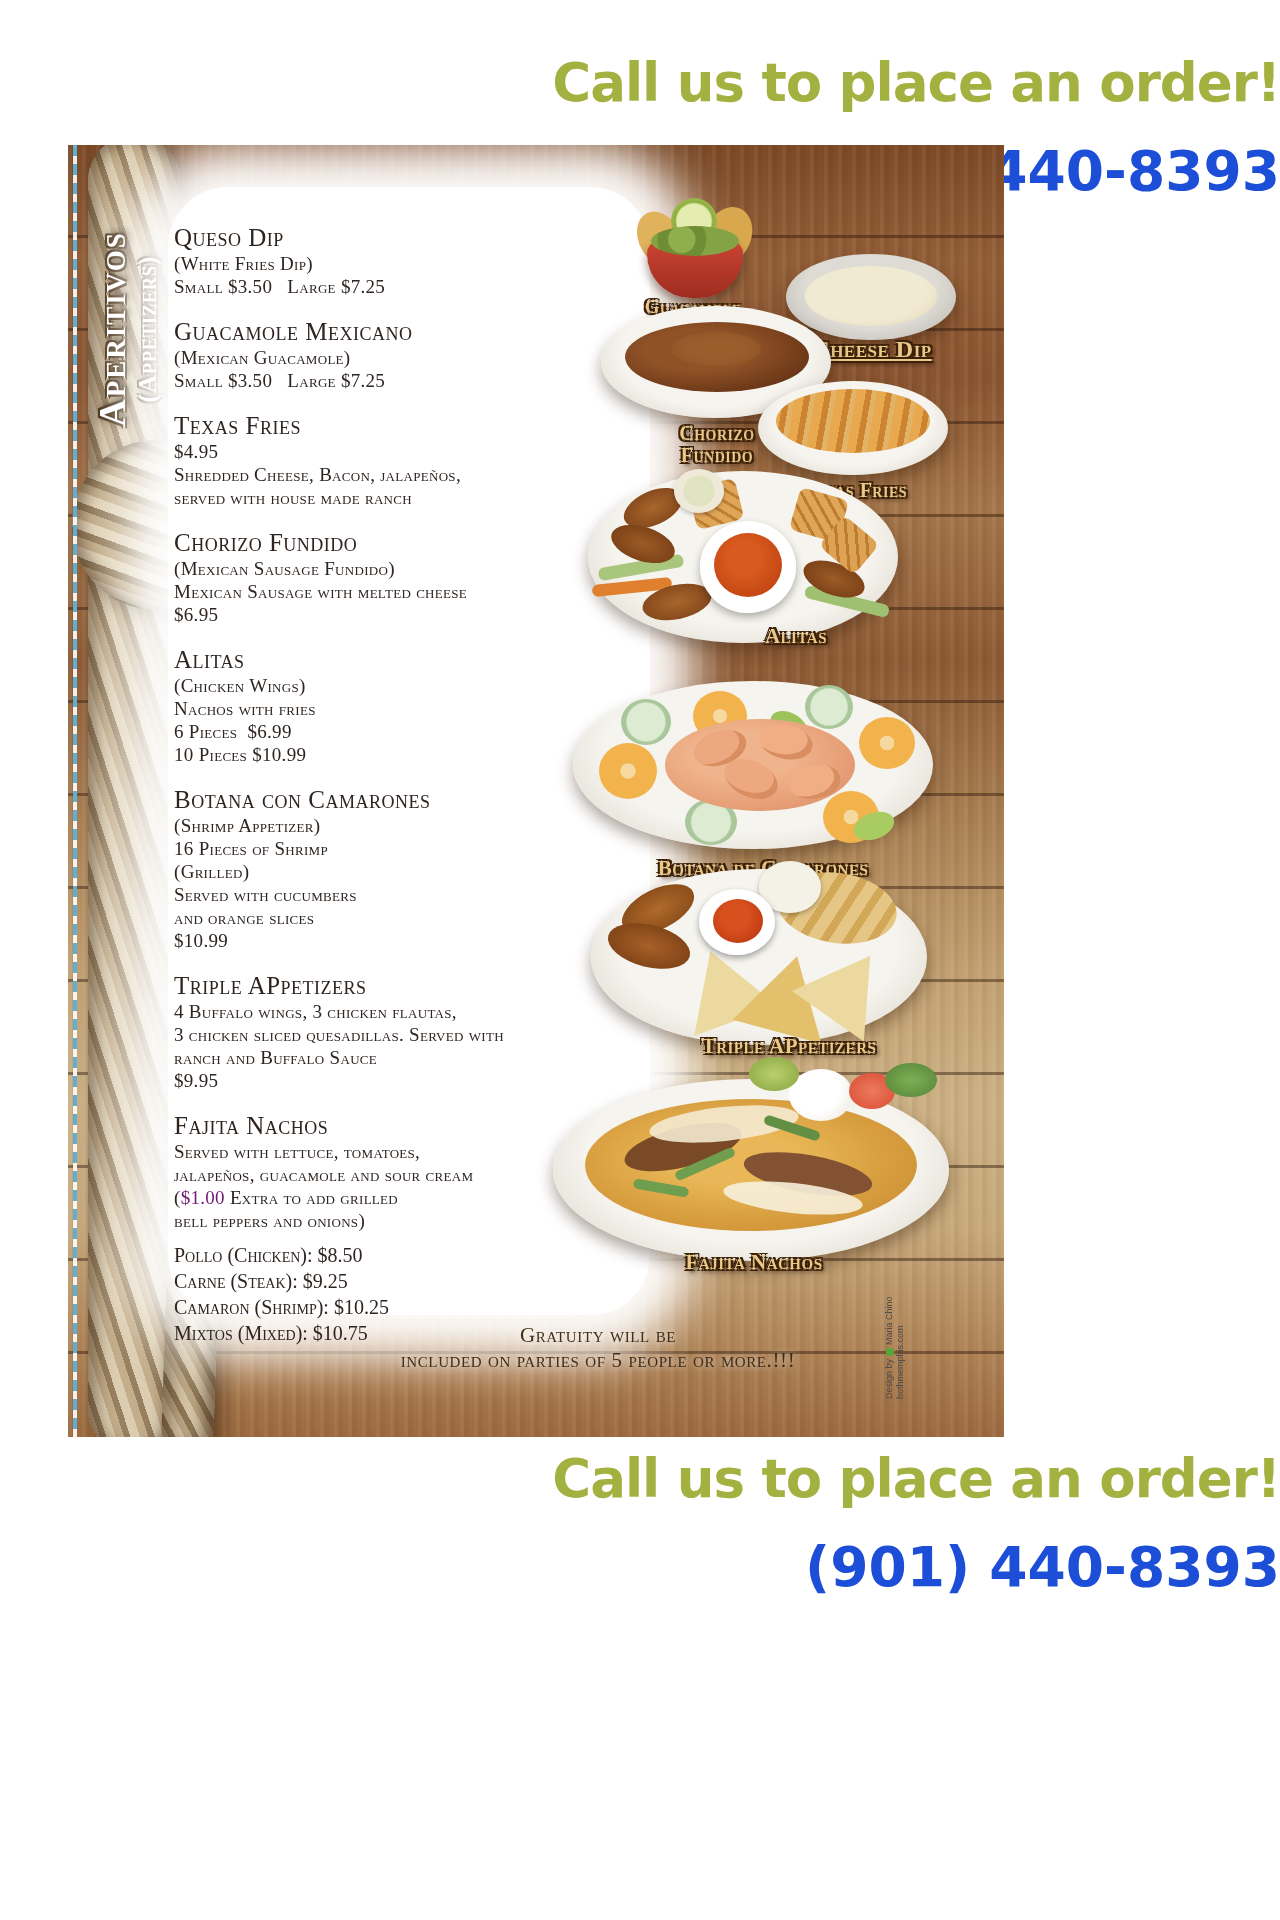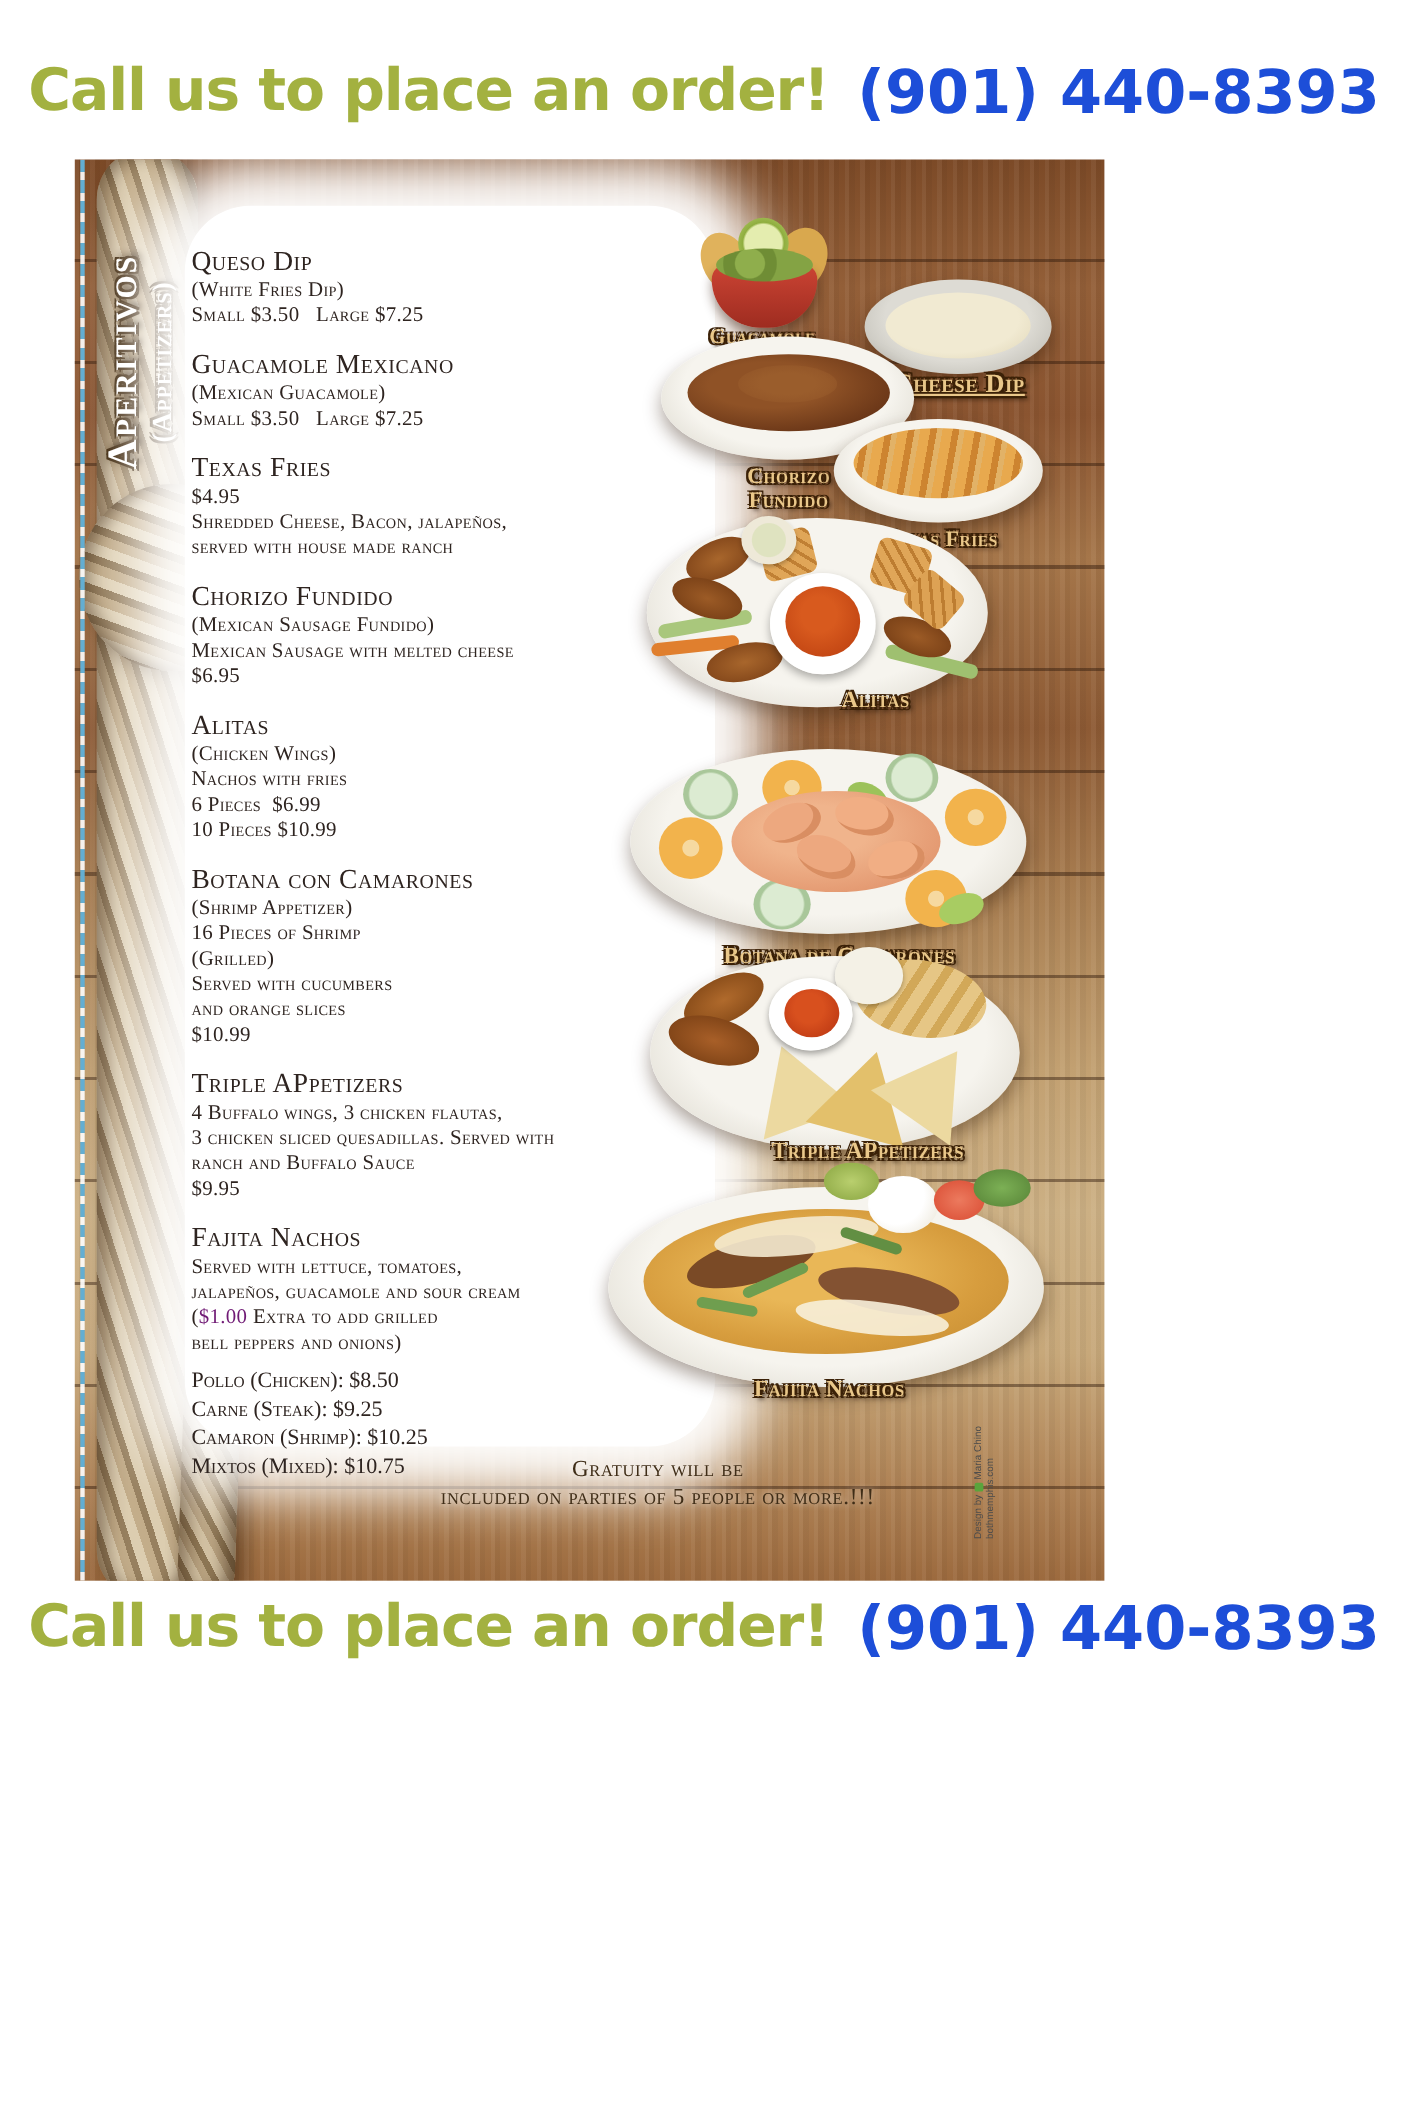--- a/index.html
+++ b/index.html
@@ -1,21 +1,21 @@
 <!DOCTYPE html>
 <html><head>
 <meta charset="utf-8">
 <style>
   html,body{margin:0;padding:0;}
   body{width:1280px;height:1920px;background:#ffffff;font-family:"Liberation Serif",serif;overflow:hidden;}
   .page{position:relative;width:1280px;height:1920px;background:#ffffff;}
 
   
-  .callbar{position:absolute;left:0;width:1280px;display:flex;justify-content:center;align-items:flex-start;gap:26px;
-           font-family:"DejaVu Sans",sans-serif;font-weight:800;}
+  .callbar{position:absolute;left:0;width:1280px;display:flex;justify-content:center;align-items:flex-end;gap:26px;
+           font-family:"DejaVu Sans",sans-serif;font-weight:800;flex-direction:column;}
   .callbar .call{color:#a3b140;font-size:53px;letter-spacing:-1px;}
   .callbar .phone{color:#1d4ed8;font-size:55px;letter-spacing:0px;}
   .callbar.top{top:52px;}
   .callbar.bottom{top:1448px;}
 
   
   .card{position:absolute;left:68px;top:145px;width:936px;height:1292px;overflow:hidden;
     background:
       repeating-linear-gradient(180deg, rgba(46,24,10,0) 0 90px, rgba(46,24,10,0.45) 90px 93px),
       repeating-linear-gradient(90deg, rgba(255,255,255,0.05) 0 4px, rgba(0,0,0,0.04) 4px 9px, rgba(255,255,255,0) 9px 14px),

